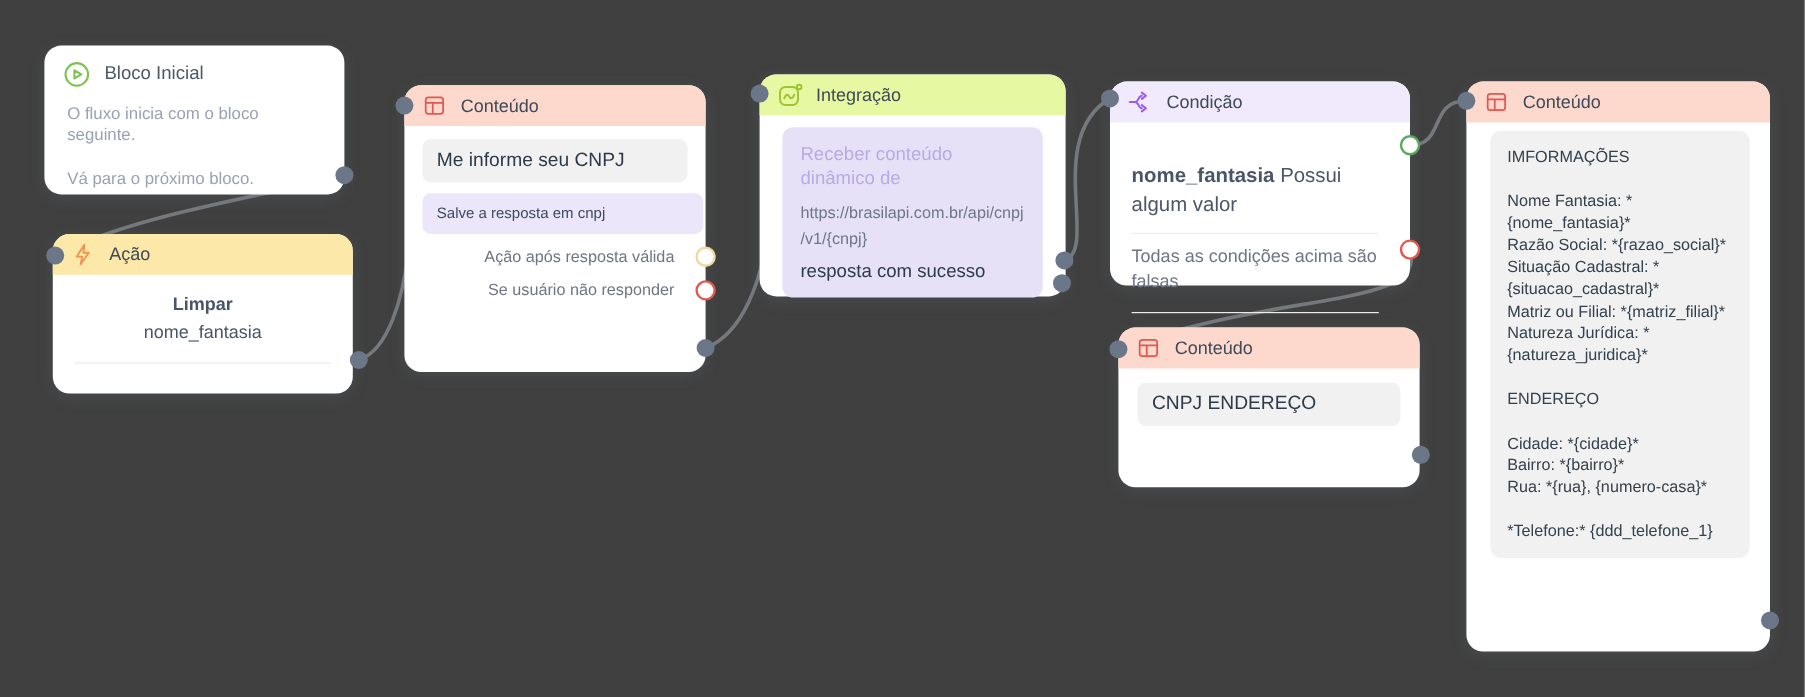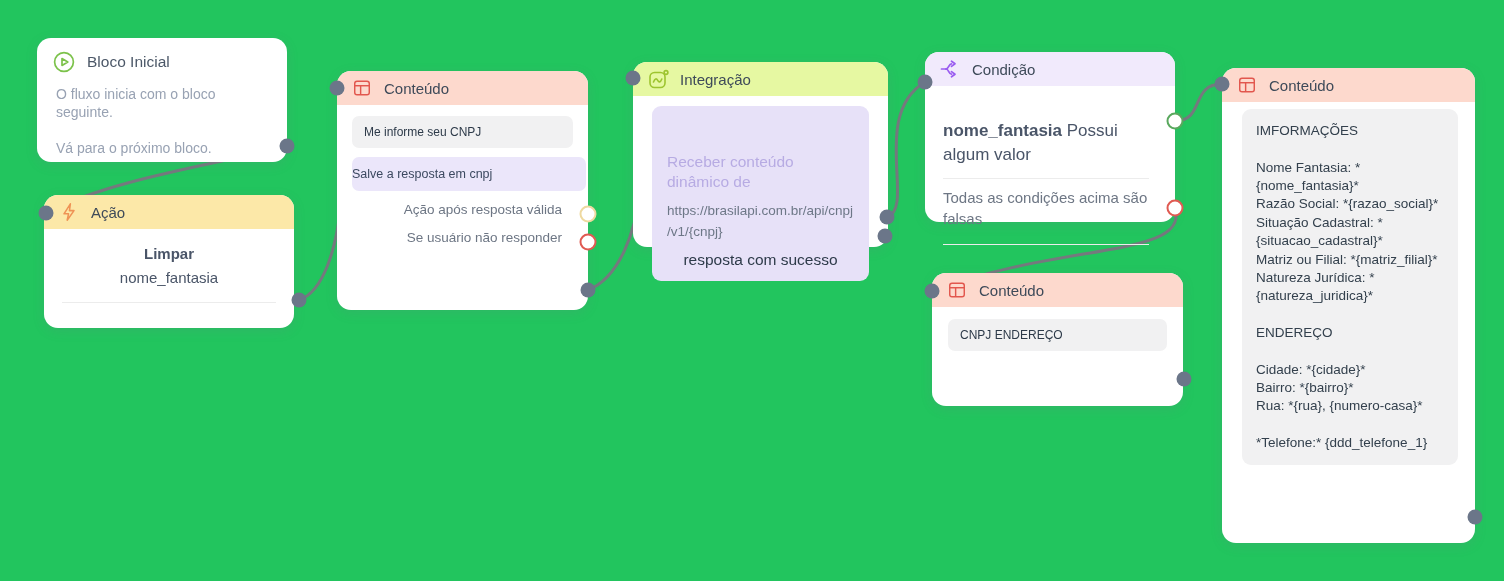--- a/index.html
+++ b/index.html
@@ -1,19 +1,19 @@
 <!DOCTYPE html>
 <html><head>
 <meta charset="utf-8">
 <style>
   html,body{margin:0;padding:0;background:#e4e7ec;}
   *{box-sizing:border-box;}
   .canvas{
     position:relative;width:1504px;height:581px;overflow:hidden;
-    background:#22c55e;font-family:"Liberation Sans",sans-serif;
+    background:#404040;font-family:"Liberation Sans",sans-serif;
   }
   .edges{position:absolute;left:0;top:0;z-index:0;}
   .node{
     position:absolute;background:#fff;border-radius:14px;z-index:1;
     box-shadow:0 3px 12px rgba(110,120,140,.18);
   }
   .node-header{
     display:flex;align-items:center;gap:11px;height:34px;padding:0 14px;
     border-radius:14px 14px 0 0;font-size:15px;color:#3e4a59;
   }
@@ -28,36 +28,36 @@
   .start-title{display:flex;align-items:center;gap:12px;padding:13px 16px 0 16px;font-size:15.5px;color:#4c5868;}
   .start-body{padding:12px 18px 0 19px;font-size:14px;line-height:1.32;color:#98a2b3;}
   .start-body .p2{margin-top:17px;}
   
   .acao-body{padding:13px 18px 0 18px;font-size:15px;color:#4a5568;line-height:1.6;text-align:center;}
   .acao-body .b{font-weight:bold;}
   .acao-divider{margin:12px 18px 0 18px;border-top:1px solid #ececec;}
   
   .msg-box{
     margin:11px 15px 0 15px;background:#f1f1f2;border-radius:7px;
-    padding:9px 12px;font-size:12px;color:#2d3a49;
+    padding:9px 12px;font-size:16px;color:#2d3a49;
   }
   .note-box{
     margin:9px 2px 0 15px;background:#ebe6fa;border-radius:7px;
-    padding:10px 0;font-size:12.5px;color:#3c4960;
+    padding:10px 12px;font-size:12.5px;color:#3c4960;
   }
   .port-row{margin:9px 26px 0 15px;text-align:right;font-size:13.5px;color:#6d7684;line-height:20px;}
   .port-row + .port-row{margin-top:8px;}
   
   .int-box{
     margin:10px 19px 0 19px;background:#e7e1f8;border-radius:9px;
     padding:13px 15px 12px 15px;
   }
-  .int-desc{font-size:15.5px;line-height:1.3;color:#b7abe3;overflow-wrap:break-word;word-break:break-word;margin-top:33px;}
+  .int-desc{font-size:15.5px;line-height:1.3;color:#b7abe3;overflow-wrap:break-word;word-break:break-word;}
   .int-url{margin-top:9px;font-size:13.5px;line-height:1.5;color:#6d7787;overflow-wrap:break-word;word-break:break-word;}
-  .int-success{margin-top:9px;text-align:center;font-size:15.5px;color:#2d3a49;}
+  .int-success{margin-top:9px;text-align:left;font-size:15.5px;color:#2d3a49;}
   
   .cond-body{padding:0 26px 0 18px;}
   .cond-row1{padding:8px 0 11px 0;border-bottom:1px solid #ececec;font-size:17px;line-height:1.4;color:#4a5568;margin-top:25px;}
   .cond-row1 .b{font-weight:bold;}
   .cond-row2{padding:8px 0 15px 0;border-bottom:1px solid #ececec;font-size:15px;line-height:1.4;color:#6d7684;}
   
   .big-box{
     margin:7px 17px 0 20px;background:#f1f1f2;border-radius:9px;
     padding:13px 14px;font-size:13.5px;line-height:1.36;color:#33404d;
     white-space:pre-wrap;overflow-wrap:break-word;word-break:break-word;
@@ -151,21 +151,21 @@
       </span>
       <span class="hdr-title">Integração</span>
     </div>
     <div class="int-box">
       <div class="int-desc">Receber conteúdo dinâmico de</div>
       <div class="int-url">https://brasilapi.com.br/api/cnpj/v1/{cnpj}</div>
       <div class="int-success">resposta com sucesso</div>
     </div>
   </div>
 
-  <div class="node" style="left:925px;top:52px;width:250px;height:170px;">
+  <div class="node" style="left:925px;top:68px;width:250px;height:170px;">
     <div class="node-header hdr-condicao">
       <span class="icon">
         <svg width="22" height="22" viewBox="0 0 22 22" fill="none" stroke="#9a5cf0" stroke-width="1.7" stroke-linecap="round" stroke-linejoin="round">
           <path d="M2.5 11 H7"></path>
           <path d="M7 11 C10 11 9.5 5.8 12.5 5.8"></path>
           <path d="M7 11 C10 11 9.5 16.2 12.5 16.2"></path>
           <path d="M12.5 3.2 L16 5.8 L12.5 8.4"></path>
           <path d="M12.5 13.6 L16 16.2 L12.5 18.8"></path>
         </svg>
       </span>

